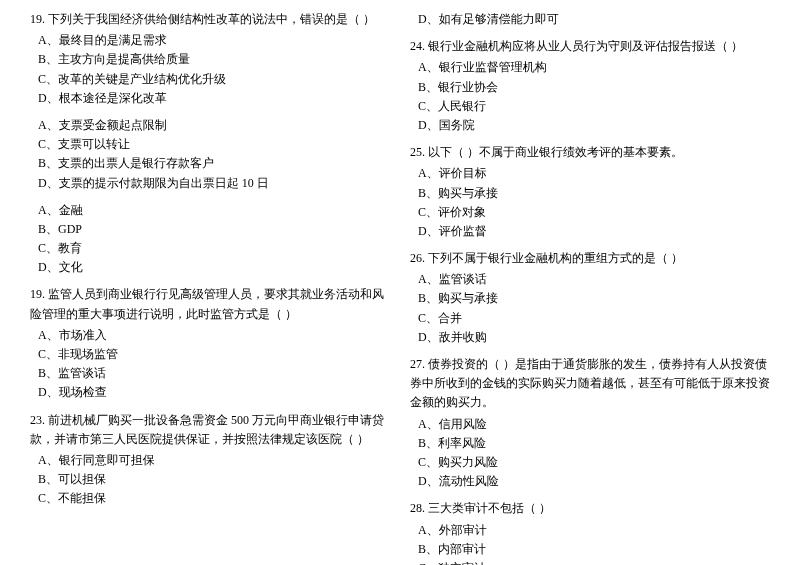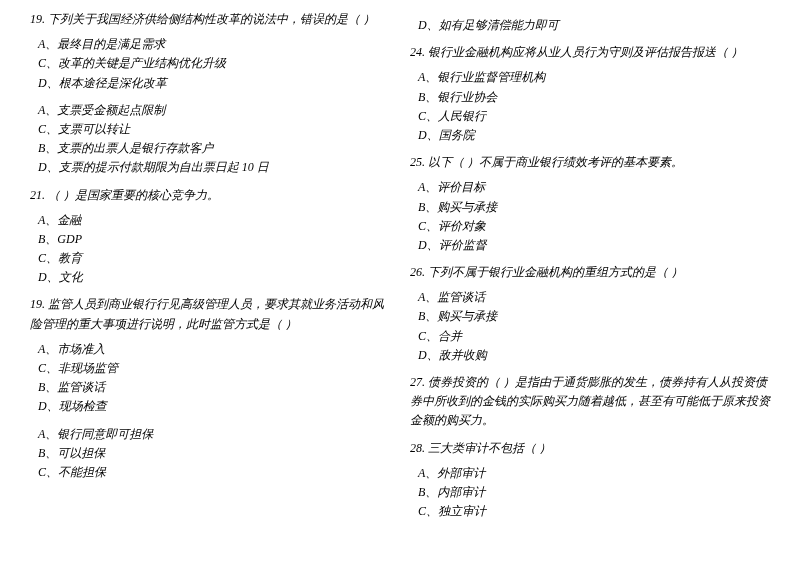--- a/index.html
+++ b/index.html
@@ -25,76 +25,75 @@
     .column {
       flex: 1;
       padding-right: 10px;
     }
     .column:last-child {
       padding-right: 0;
       padding-left: 10px;
     }
     .question-block {
       margin-bottom: 8px;
-      font-style: italic;
     }
     .question-title {
       line-height: 1.6;
       margin-bottom: 2px;
     }
     .options {
       padding-left: 8px;
-      margin-top: 6px;
     }
     .option {
       line-height: 1.6;
     }
   </style>
 </head>
 <body>
 
 <div>
   <div class="page-content">
     <div class="column">
 
     <div class="question-block">
           <div class="question-title">19. 下列关于我国经济供给侧结构性改革的说法中，错误的是（    ）</div>
           <div class="options">
             <div class="option">A、最终目的是满足需求</div>
+            <div class="option">B、主攻方向是提高供给质量</div>
             <div class="option">C、改革的关键是产业结构优化升级</div>
             <div class="option">D、根本途径是深化改革</div>
           </div>
         </div>
         <div class="question-block">
           <div class="options">
             <div class="option">A、支票受金额起点限制</div>
             <div class="option">C、支票可以转让</div>
             <div class="option">B、支票的出票人是银行存款客户</div>
             <div class="option">D、支票的提示付款期限为自出票日起 10 日</div>
           </div>
         </div>
         <div class="question-block">
-          <div class="question-title">21. （    ）是国家重要的核心竞争力。</div>
           <div class="options">
             <div class="option">A、金融</div>
             <div class="option">B、GDP</div>
             <div class="option">C、教育</div>
             <div class="option">D、文化</div>
           </div>
         </div>
         <div class="question-block">
           <div class="question-title">19. 监管人员到商业银行行见高级管理人员，要求其就业务活动和风险管理的重大事项进行说明，此时监管方式是（    ）</div>
           <div class="options">
             <div class="option">A、市场准入</div>
             <div class="option">C、非现场监管</div>
             <div class="option">B、监管谈话</div>
             <div class="option">D、现场检查</div>
           </div>
         </div>
         <div class="question-block">
+          <div class="question-title">23. 前进机械厂购买一批设备急需资金 500 万元向甲商业银行申请贷款，并请市第三人民医院提供保证，并按照法律规定该医院（    ）</div>
           <div class="options">
             <div class="option">A、银行同意即可担保</div>
             <div class="option">B、可以担保</div>
             <div class="option">C、不能担保</div>
           </div>
         </div>
       </div>
     <div class="column">
 
     <div class="question-block">
@@ -124,20 +123,26 @@
           <div class="question-title">26. 下列不属于银行业金融机构的重组方式的是（    ）</div>
           <div class="options">
             <div class="option">A、监管谈话</div>
             <div class="option">B、购买与承接</div>
             <div class="option">C、合并</div>
             <div class="option">D、敌并收购</div>
           </div>
         </div>
         <div class="question-block">
           <div class="question-title">27. 债券投资的（    ）是指由于通货膨胀的发生，债券持有人从投资债券中所收到的金钱的实际购买力随着越低，甚至有可能低于原来投资金额的购买力。</div>
+          <div class="options">
+            <div class="option">A、信用风险</div>
+            <div class="option">B、利率风险</div>
+            <div class="option">C、购买力风险</div>
+            <div class="option">D、流动性风险</div>
+          </div>
         </div>
         <div class="question-block">
           <div class="question-title">28. 三大类审计不包括（    ）</div>
           <div class="options">
             <div class="option">A、外部审计</div>
             <div class="option">B、内部审计</div>
             <div class="option">C、独立审计</div>
           </div>
         </div>
       </div>

